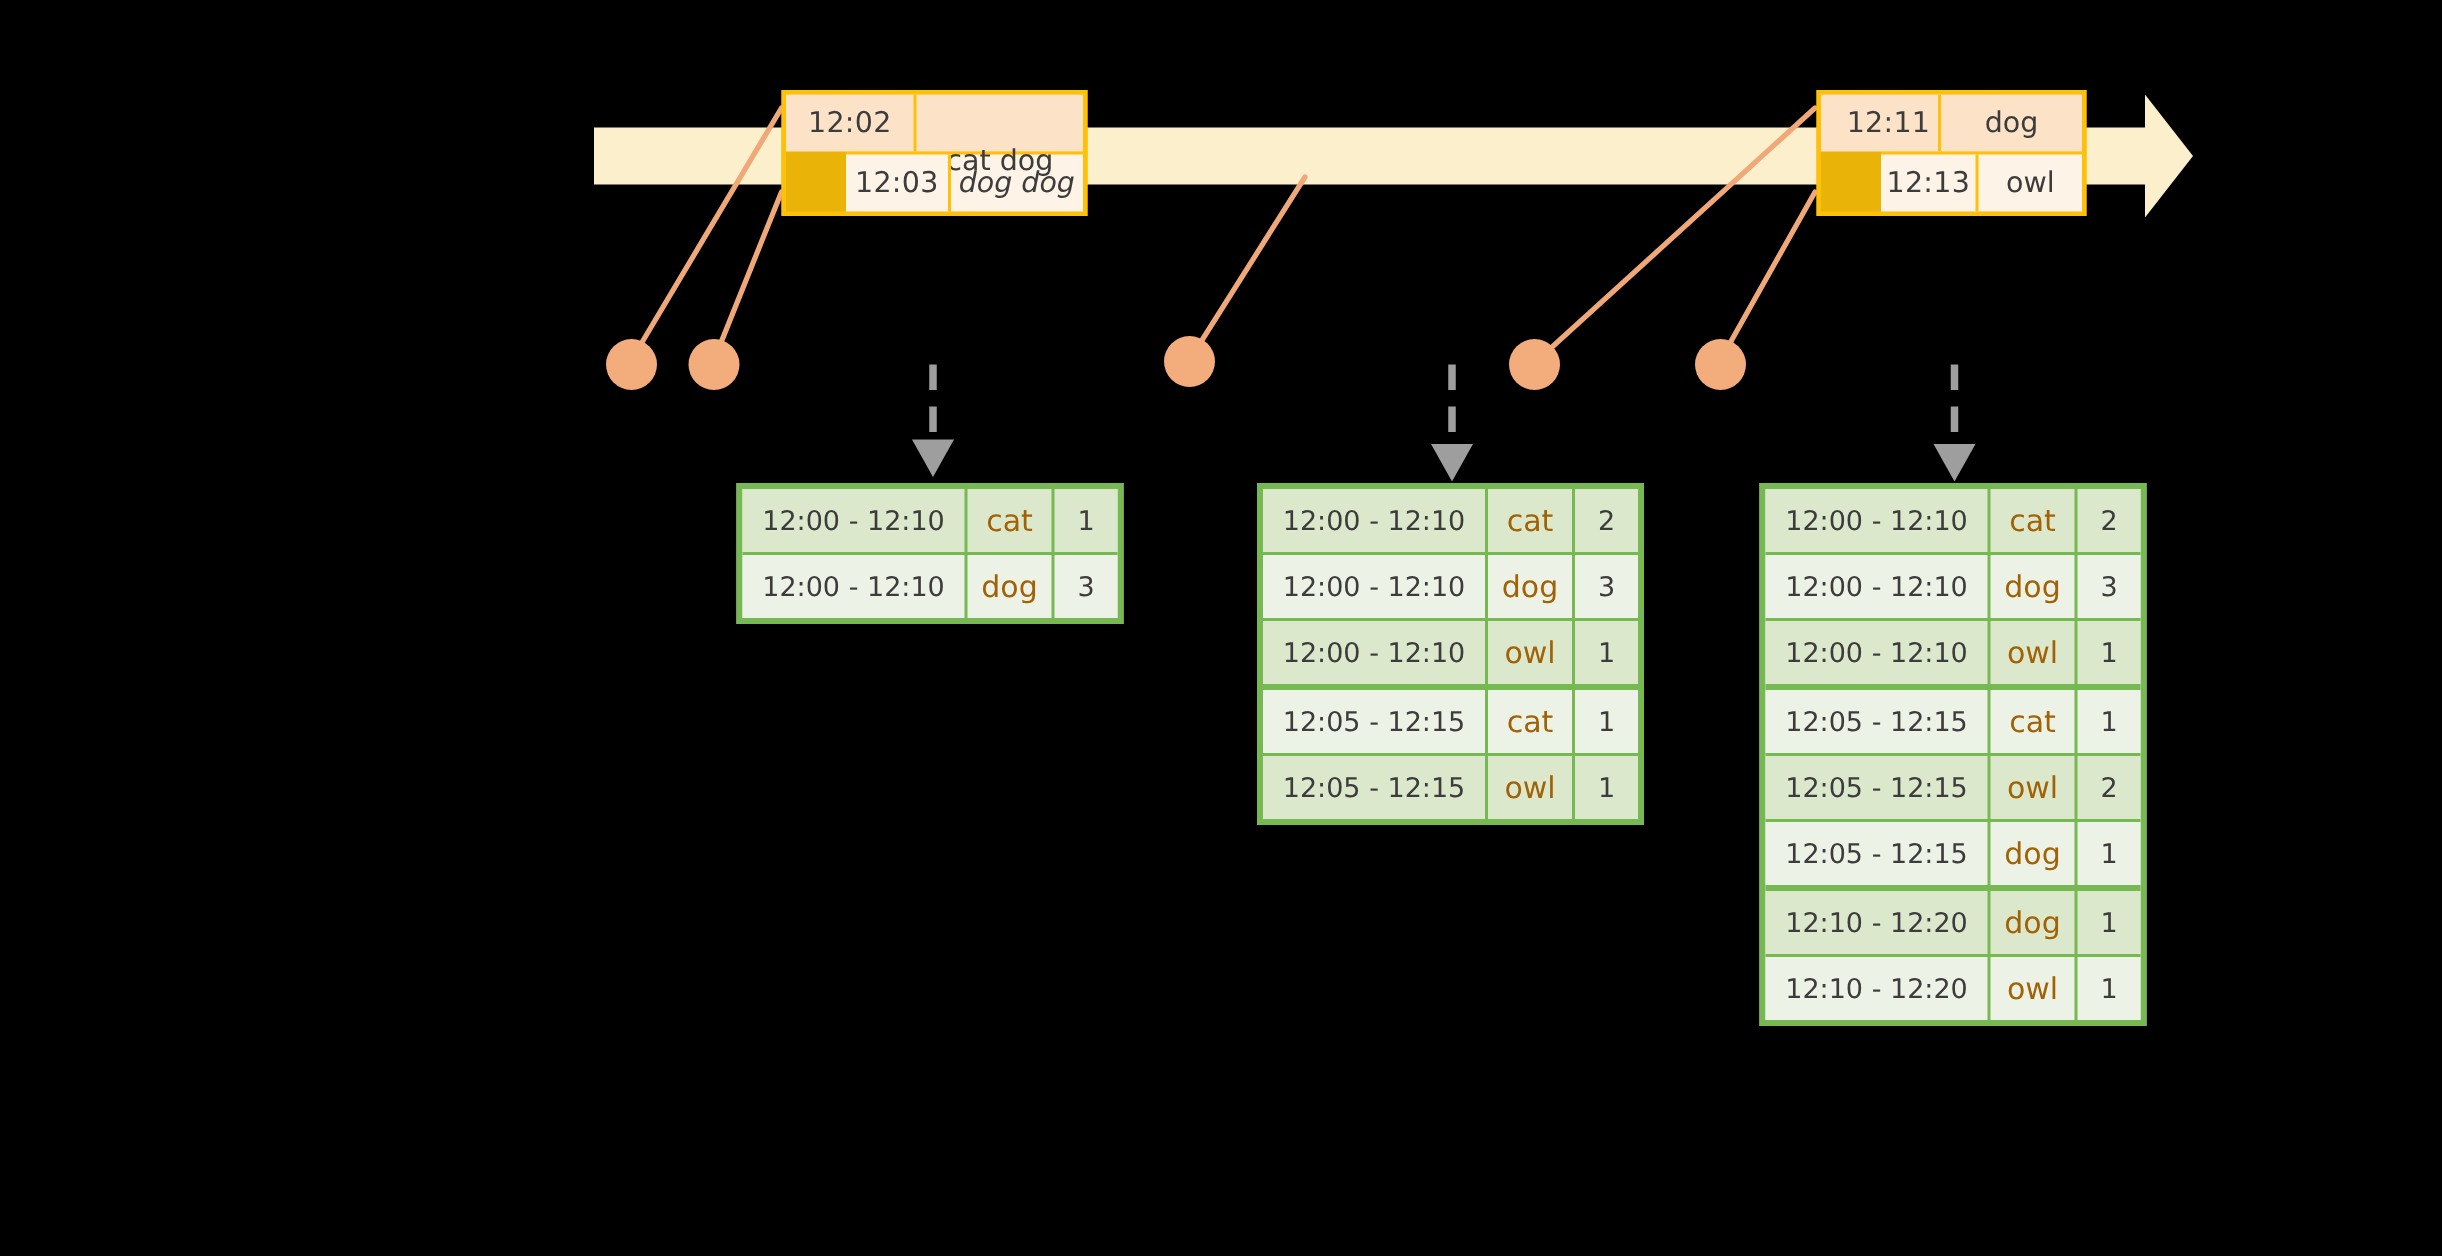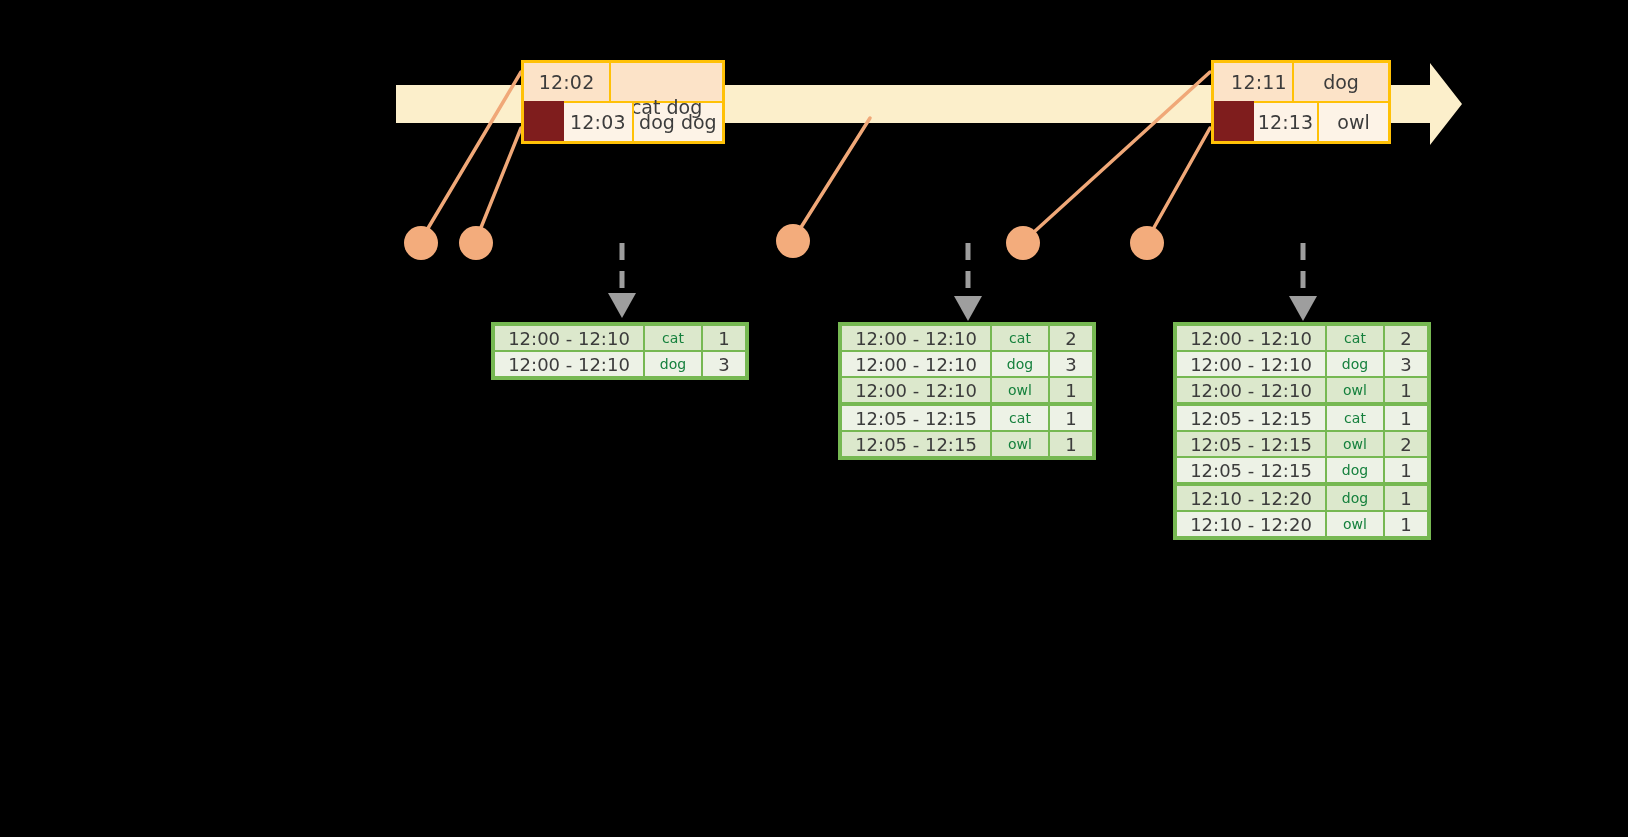--- a/index.html
+++ b/index.html
@@ -26,21 +26,21 @@
     width: 1628px;
     height: 837px;
     pointer-events: none;
   }
 
   
   .event-box {
     position: absolute;
     border: 3px solid #FFC107;
     box-sizing: border-box;
-    background: #7f1d1d;
+    background: #eab308;
     z-index: 5;
   }
   .event-row {
     display: flex;
     align-items: stretch;
     height: 38px;
   }
   .event-row + .event-row {
     border-top: 2px solid #FFC107;
     margin-left: 40px;
@@ -70,43 +70,43 @@
   .result-table {
     position: absolute;
     border: 4px solid #76B852;
     box-sizing: border-box;
     background: #E8F0DE;
     z-index: 4;
   }
   .res-row {
     display: flex;
     align-items: stretch;
-    height: 24px;
+    height: 42px;
   }
   .res-row.rz-a { background: #DCE8CC; }
   .res-row.rz-b { background: #EDF2E6; }
   .res-row + .res-row { border-top: 2px solid #76B852; }
   .res-row.group-start { border-top: 4px solid #76B852; }
   .res-win {
     display: flex;
     align-items: center;
     justify-content: center;
     border-right: 2px solid #76B852;
     box-sizing: border-box;
     font-size: 18px;
     color: #3c3c3c;
   }
   .res-key {
     display: flex;
     align-items: center;
     justify-content: center;
     border-right: 2px solid #76B852;
     box-sizing: border-box;
-    font-size: 14px;
-    color: #15803d;
+    font-size: 20px;
+    color: #a16207;
   }
   .res-cnt {
     display: flex;
     align-items: center;
     justify-content: center;
     box-sizing: border-box;
     font-size: 18px;
     color: #3c3c3c;
   }
 </style>
@@ -153,21 +153,21 @@
     </g>
   </svg>
 
   <div class="event-box" style="left:521px; top:60px; width:204px;">
     <div class="event-row shade-a">
       <div class="ev-time" style="width:88px;">12:02</div>
       <div class="ev-words" style="width:112px;margin-top:44px;">cat dog</div>
     </div>
     <div class="event-row shade-b">
       <div class="ev-time" style="width:88px;">12:03</div>
-      <div class="ev-words" style="width:112px;">dog dog</div>
+      <div class="ev-words" style="width:112px;font-style:italic;">dog dog</div>
     </div>
   </div>
 
 
   <div class="event-box" style="left:1211px; top:60px; width:180px;">
     <div class="event-row shade-a">
       <div class="ev-time" style="width:80px;padding-left:12px;">12:11</div>
       <div class="ev-words" style="width:94px;">dog</div>
     </div>
     <div class="event-row shade-b">

